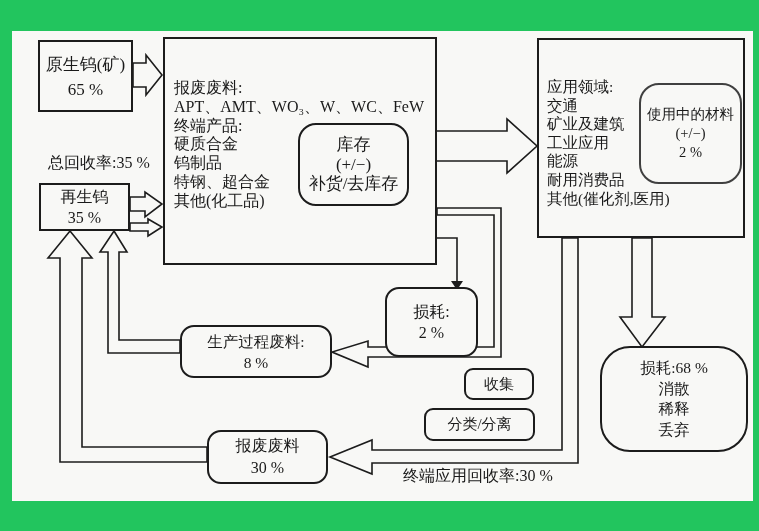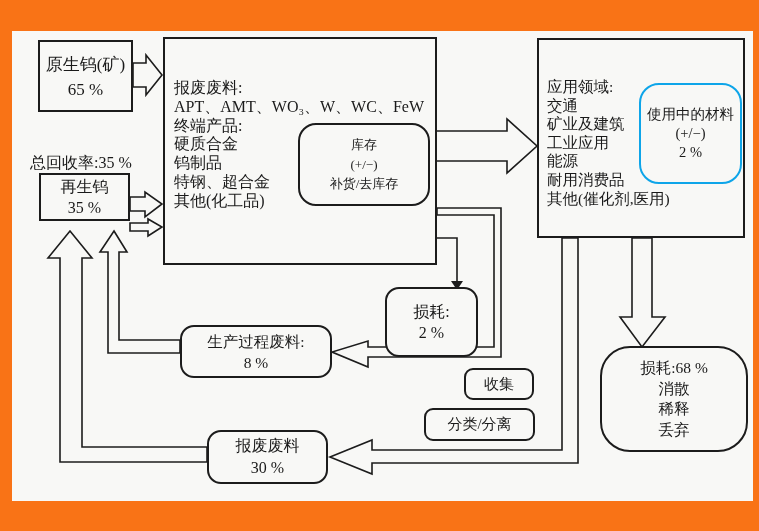--- a/index.html
+++ b/index.html
@@ -1,34 +1,34 @@
 <!DOCTYPE html>
 <html><head>
 <meta charset="utf-8">
 <style>
   html,body{margin:0;padding:0;background:#000;}
   .stage{
-    position:relative;width:759px;height:531px;background:#f97316;overflow:hidden;
+    position:relative;width:759px;height:531px;background:#22c55e;overflow:hidden;
     font-family:"Liberation Serif","DejaVu Serif",serif;color:#1a1a1a;
   }
   .paper{position:absolute;left:12px;top:31px;width:741px;height:470px;background:#f8f8f6;}
   svg.links{position:absolute;left:0;top:0;z-index:1;}
   .node{position:absolute;z-index:2;box-sizing:border-box;background:#f8f8f6;}
   .rect{border:2px solid #1c1c1c;}
   .round{border:2px solid #1c1c1c;border-radius:16px;}
   .center{display:flex;flex-direction:column;justify-content:center;text-align:center;}
-  .label{position:absolute;z-index:2;white-space:nowrap;}
+  .label{position:absolute;z-index:2;white-space:nowrap;margin-left:18px;}
   .txt{position:absolute;white-space:nowrap;}
 
   .n-primary{left:38px;top:40px;width:95px;height:72px;font-size:17px;line-height:25px;padding-top:2px;}
   .n-total{left:30px;top:153px;font-size:16px;}
-  .n-secondary{left:39px;top:173px;width:91px;height:48px;font-size:16px;line-height:21px;}
+  .n-secondary{left:39px;top:183px;width:91px;height:48px;font-size:16px;line-height:21px;}
   .n-products{left:163px;top:37px;width:274px;height:228px;}
   .n-products .txt{left:9px;top:40px;font-size:16px;line-height:18.8px;}
-  .n-inventory{left:298px;top:123px;width:132px;height:83px;border-radius:18px;font-size:13px;line-height:19.5px;z-index:3;font-family:Liberation Serif, serif;}
+  .n-inventory{left:298px;top:123px;width:111px;height:83px;border-radius:18px;font-size:17px;line-height:19.5px;z-index:3;font-family:Liberation Serif, serif;}
   .n-applications{left:537px;top:38px;width:208px;height:200px;}
   .n-applications .txt{left:8px;top:38px;font-size:15.5px;line-height:18.6px;}
   .n-inuse{left:639px;top:83px;width:103px;height:101px;border-radius:20px;font-size:14.5px;line-height:19px;z-index:3;}
   .n-loss2{left:385px;top:287px;width:93px;height:70px;border-radius:14px;font-size:16px;line-height:21px;}
   .n-collection{left:464px;top:368px;width:70px;height:32px;border-radius:9px;font-size:15px;}
   .n-sorting{left:424px;top:408px;width:111px;height:33px;border-radius:9px;font-size:15px;}
   .n-process{left:180px;top:325px;width:152px;height:53px;border-radius:14px;font-size:15.5px;line-height:21px;}
   .n-endscrap{left:207px;top:430px;width:121px;height:54px;border-radius:14px;font-size:16px;line-height:22px;}
   .n-loss68{left:600px;top:346px;width:148px;height:106px;border-radius:30px;font-size:15.5px;line-height:20.5px;}
   .n-eol{left:385px;top:466px;font-size:16px;}
@@ -90,21 +90,21 @@
       <div>应用领域:</div>
       <div>交通</div>
       <div>矿业及建筑</div>
       <div>工业应用</div>
       <div>能源</div>
       <div>耐用消费品</div>
       <div>其他(催化剂,医用)</div>
     </div>
   </div>
 
-  <div class="node center n-inuse" style="border:2px solid #0ea5e9;">
+  <div class="node center n-inuse" style="border:2px solid #404040;">
     <div>使用中的材料</div>
     <div>(+/−)</div>
     <div>2 %</div>
   </div>
 
   <div class="node round center n-loss2">
     <div>损耗:</div>
     <div>2 %</div>
   </div>
 
@@ -126,13 +126,14 @@
     <div>30 %</div>
   </div>
 
   <div class="node round center n-loss68">
     <div>损耗:68 %</div>
     <div>消散</div>
     <div>稀释</div>
     <div>丢弃</div>
   </div>
 
+  <div class="label n-eol">终端应用回收率:30 %</div>
 </div>
 
 </body></html>

